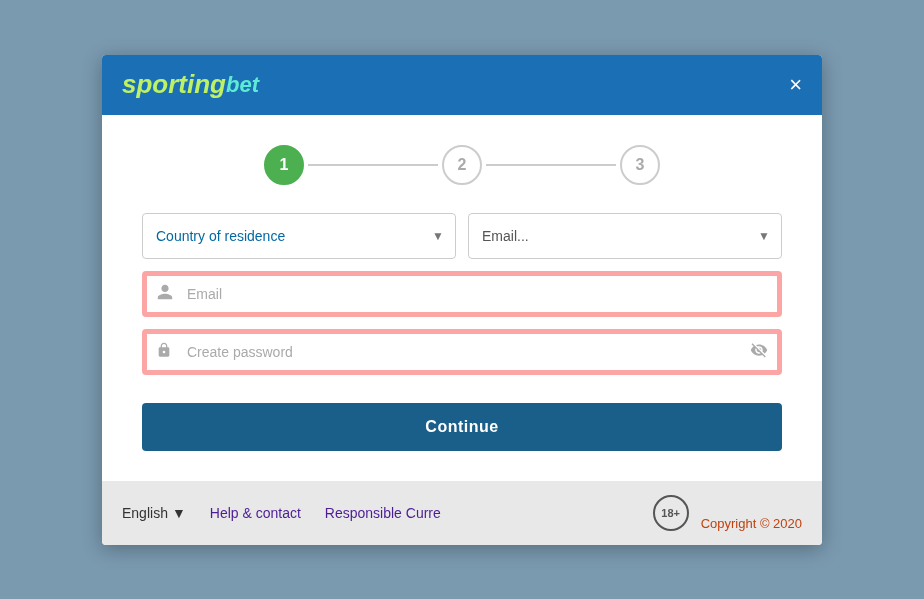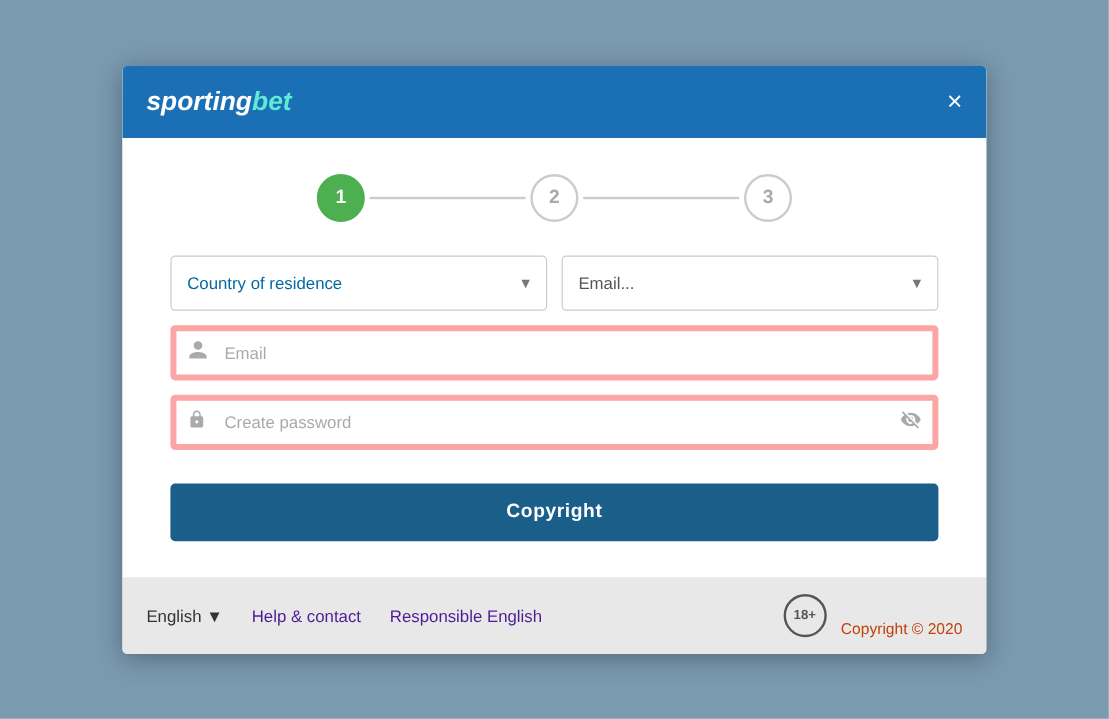--- a/index.html
+++ b/index.html
@@ -31,22 +31,22 @@
       justify-content: space-between;
       height: 60px;
     }
 
     .logo {
       display: flex;
       align-items: center;
     }
 
     .logo-sporting {
-      color: #ffffff;
-      font-size: 22px;
+      color: #bef264;
+      font-size: 26px;
       font-weight: bold;
       font-style: italic;
     }
 
     .logo-bet {
       color: #5eead4;
       font-size: 22px;
       font-weight: bold;
       font-style: italic;
     }
@@ -331,32 +331,32 @@
       </span>
       <input class="form-input" type="password" placeholder="Create password" style="">
       <span class="input-icon-right">
         <svg class="eye-slash-icon" viewBox="0 0 24 24" xmlns="http://www.w3.org/2000/svg">
           <path d="M12 7c2.76 0 5 2.24 5 5 0 .65-.13 1.26-.36 1.83l2.92 2.92c1.51-1.26 2.7-2.89 3.43-4.75-1.73-4.39-6-7.5-11-7.5-1.4 0-2.74.25-3.98.7l2.16 2.16C10.74 7.13 11.35 7 12 7zM2 4.27l2.28 2.28.46.46C3.08 8.3 1.78 10.02 1 12c1.73 4.39 6 7.5 11 7.5 1.55 0 3.03-.3 4.38-.84l.42.42L19.73 22 21 20.73 3.27 3 2 4.27zM7.53 9.8l1.55 1.55c-.05.21-.08.43-.08.65 0 1.66 1.34 3 3 3 .22 0 .44-.03.65-.08l1.55 1.55c-.67.33-1.41.53-2.2.53-2.76 0-5-2.24-5-5 0-.79.2-1.53.53-2.2zm4.31-.78l3.15 3.15.02-.16c0-1.66-1.34-3-3-3l-.17.01z"></path>
         </svg>
       </span>
     </div>
 
     
-    <button class="continue-btn">Copyright</button>
+    <button class="continue-btn">Continue</button>
 
   </div>
 
   <div class="modal-footer">
     <div class="footer-left">
       <div class="footer-lang">
         <span>English</span>
         <span>▼</span>
       </div>
       <span class="footer-link">Help &amp; contact</span>
-      <span class="footer-link">Responsible English</span>
+      <span class="footer-link">Responsible Curre</span>
     </div>
     <div class="footer-right">
       <div class="age-badge">18+</div>
       <span class="copyright">Copyright © 2020</span>
     </div>
   </div>
 
 </div>
 
 </body></html>

